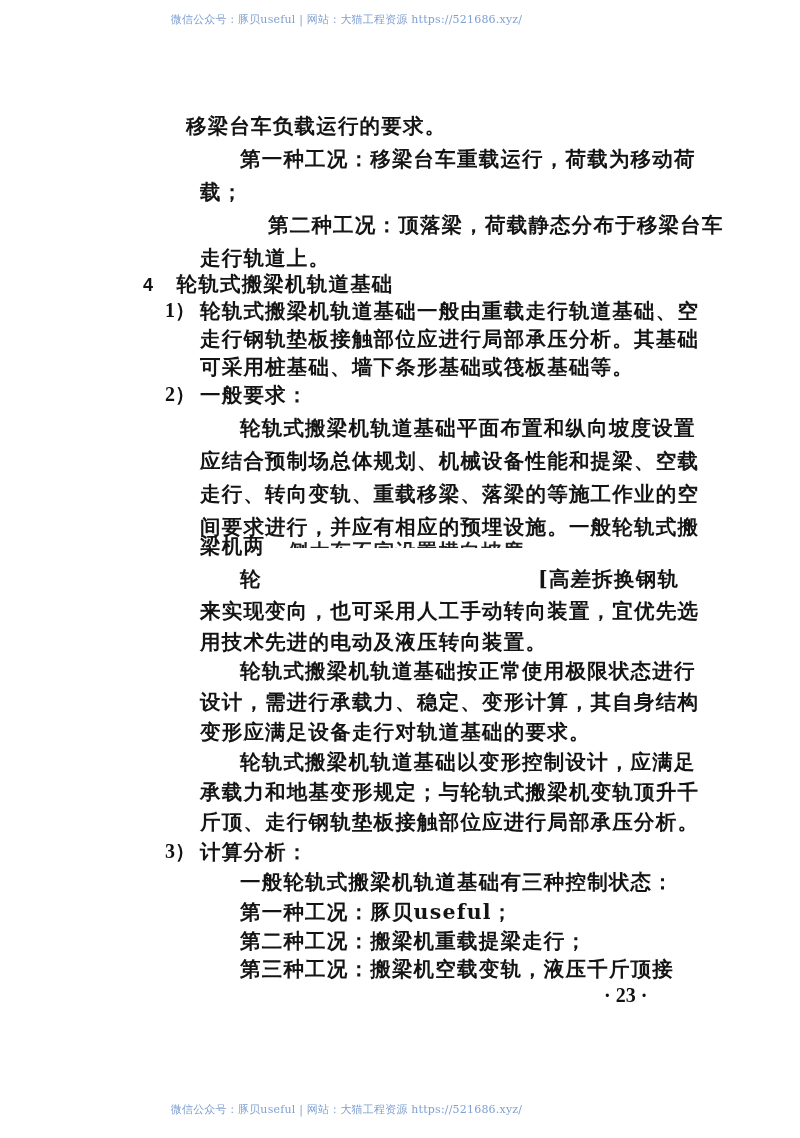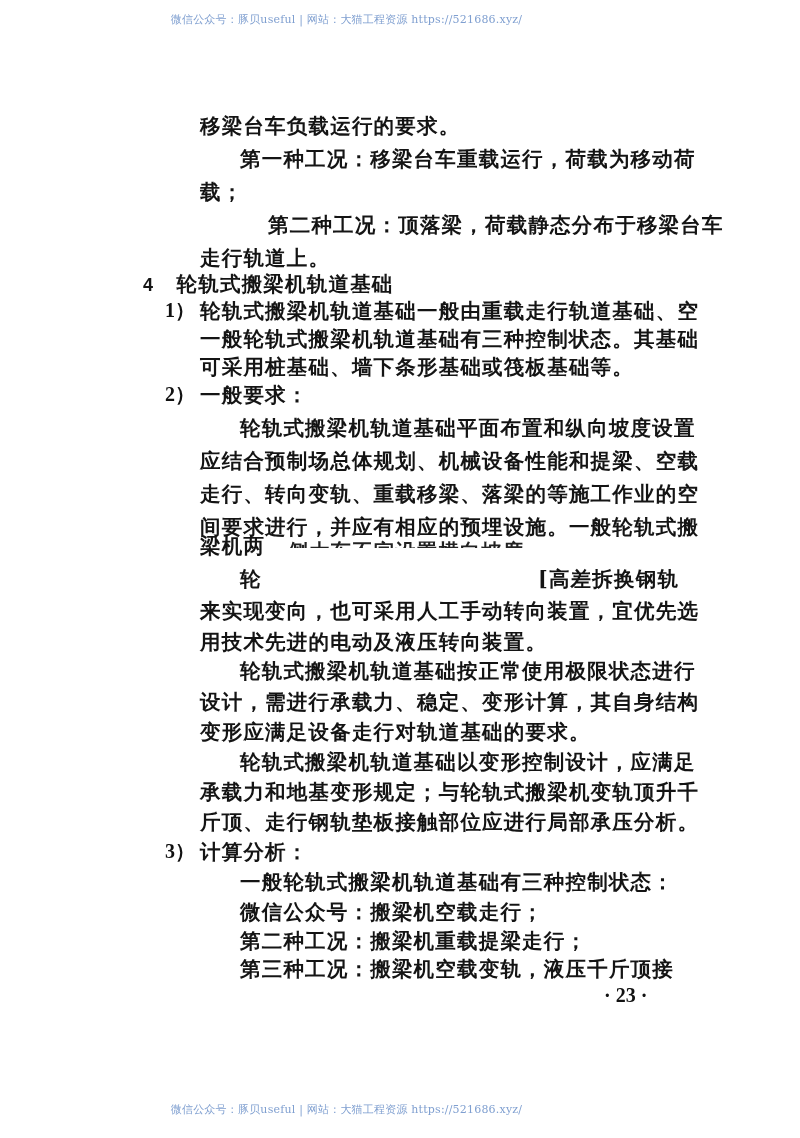--- a/index.html
+++ b/index.html
@@ -31,34 +31,34 @@
     position: absolute; left: 604px; top: 984px; font-size: 20px;
     font-family: "Liberation Serif", serif; font-weight: bold;
   }
 </style>
 </head>
 <body>
 
 <div class="watermark top">微信公众号：豚贝useful | 网站：大猫工程资源 https://521686.xyz/</div>
 
 <div>
-  <div class="line" style="left:200px;top:112px;text-align:right;">移梁台车负载运行的要求。</div>
+  <div class="line" style="left:186px;top:112px;text-align:right;">移梁台车负载运行的要求。</div>
   <div class="line" style="left:240px;top:145px;">第一种工况：移梁台车重载运行，荷载为移动荷</div>
   <div class="line" style="left:200px;top:178px;">载；</div>
   <div class="line" style="left:240px;top:211px;margin-left:28px;">第二种工况：顶落梁，荷载静态分布于移梁台车</div>
   <div class="line" style="left:200px;top:244px;">走行轨道上。</div>
 
   <div class="line" style="left:143px;top:270px;">
     <span class="sec-num">4</span>
     <span style="margin-left:14px;margin-top:18px;">轮轨式搬梁机轨道基础</span>
   </div>
 
   <div class="num" style="left:165px;top:297px;">1）</div>
   <div class="line" style="left:200px;top:297px;">轮轨式搬梁机轨道基础一般由重载走行轨道基础、空</div>
-  <div class="line" style="left:200px;top:325px;">一般轮轨式搬梁机轨道基础有三种控制状态。其基础</div>
+  <div class="line" style="left:200px;top:325px;">走行钢轨垫板接触部位应进行局部承压分析。其基础</div>
   <div class="line" style="left:200px;top:353px;">可采用桩基础、墙下条形基础或筏板基础等。</div>
 
   <div class="num" style="left:165px;top:381px;">2）</div>
   <div class="line" style="left:200px;top:381px;">一般要求：</div>
 
   <div class="line" style="left:240px;top:414px;">轮轨式搬梁机轨道基础平面布置和纵向坡度设置</div>
   <div class="line" style="left:200px;top:447px;">应结合预制场总体规划、机械设备性能和提梁、空载</div>
   <div class="line" style="left:200px;top:480px;">走行、转向变轨、重载移梁、落梁的等施工作业的空</div>
   <div class="line" style="left:200px;top:513px;">间要求进行，并应有相应的预埋设施。一般轮轨式搬</div>
   <div class="line" style="left:200px;top:532px;">梁机两</div>
@@ -75,20 +75,20 @@
   <div class="line" style="left:200px;top:688px;">设计，需进行承载力、稳定、变形计算，其自身结构</div>
   <div class="line" style="left:200px;top:718px;">变形应满足设备走行对轨道基础的要求。</div>
 
   <div class="line" style="left:240px;top:748px;">轮轨式搬梁机轨道基础以变形控制设计，应满足</div>
   <div class="line" style="left:200px;top:778px;">承载力和地基变形规定；与轮轨式搬梁机变轨顶升千</div>
   <div class="line" style="left:200px;top:808px;">斤顶、走行钢轨垫板接触部位应进行局部承压分析。</div>
 
   <div class="num" style="left:165px;top:838px;">3）</div>
   <div class="line" style="left:200px;top:838px;">计算分析：</div>
   <div class="line" style="left:240px;top:868px;">一般轮轨式搬梁机轨道基础有三种控制状态：</div>
-  <div class="line" style="left:240px;top:898px;">微信公众号：搬梁机空载走行；</div>
+  <div class="line" style="left:240px;top:898px;">第一种工况：豚贝useful；</div>
   <div class="line" style="left:240px;top:927px;">第二种工况：搬梁机重载提梁走行；</div>
   <div class="line" style="left:240px;top:955px;">第三种工况：搬梁机空载变轨，液压千斤顶接</div>
 
   <div class="page-num">· 23 ·</div>
 </div>
 
 <div class="watermark bottom">微信公众号：豚贝useful | 网站：大猫工程资源 https://521686.xyz/</div>
 
 </body></html>

